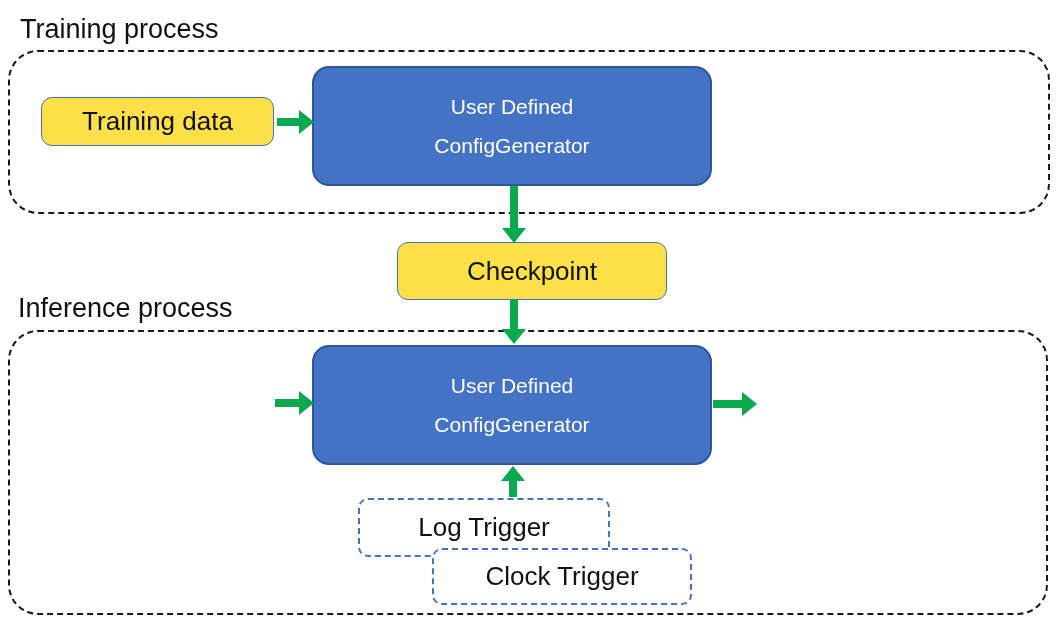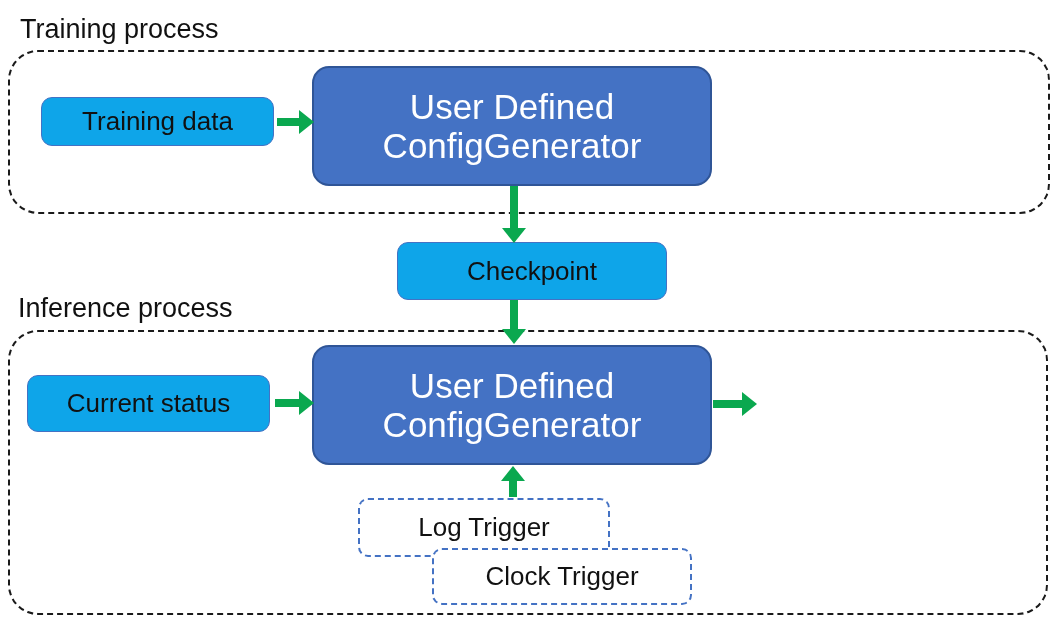--- a/index.html
+++ b/index.html
@@ -43,32 +43,32 @@
     position: absolute;
     display: flex;
     flex-direction: column;
     align-items: center;
     justify-content: center;
     text-align: center;
     z-index: 4;
     white-space: nowrap;
   }
   .node.light {
-    background: #0ea5e9;
+    background: #fde047;
     border: 1.5px solid var(--light-box-border);
     border-radius: 11px;
     color: var(--text-dark);
     font-size: 26px;
   }
   .node.blue {
     background: var(--node-fill);
     border: 2.5px solid var(--node-border);
     border-radius: 17px;
     color: var(--text-light);
-    font-size: 35px;
+    font-size: 21px;
     line-height: 39px;
   }
   .node.trigger {
     background: #fff;
     border: 2px dashed var(--trigger-border);
     border-radius: 10px;
     color: var(--text-dark);
     font-size: 26px;
   }
   .arrow {
@@ -135,23 +135,20 @@
 
   <div class="arrow arrow-down" style="left:502px; top:300px; width:24px; height:44px;">
     <div class="shaft"></div>
     <div class="head"></div>
   </div>
 
   <div class="section-title" style="left:18px; top:293px;">Inference process</div>
 
   <div class="process-container" style="left:8px; top:330px; width:1040px; height:285px;"></div>
 
-  <div class="node light" style="left:27px; top:375px; width:243px; height:57px;">
-    <span>Current status</span>
-  </div>
 
   <div class="arrow arrow-right" style="left:275px; top:391px; width:39px; height:24px;">
     <div class="shaft"></div>
     <div class="head"></div>
   </div>
 
   <div class="node blue" style="left:312px; top:345px; width:400px; height:120px;">
     <span>User Defined</span>
     <span>ConfigGenerator</span>
   </div>

